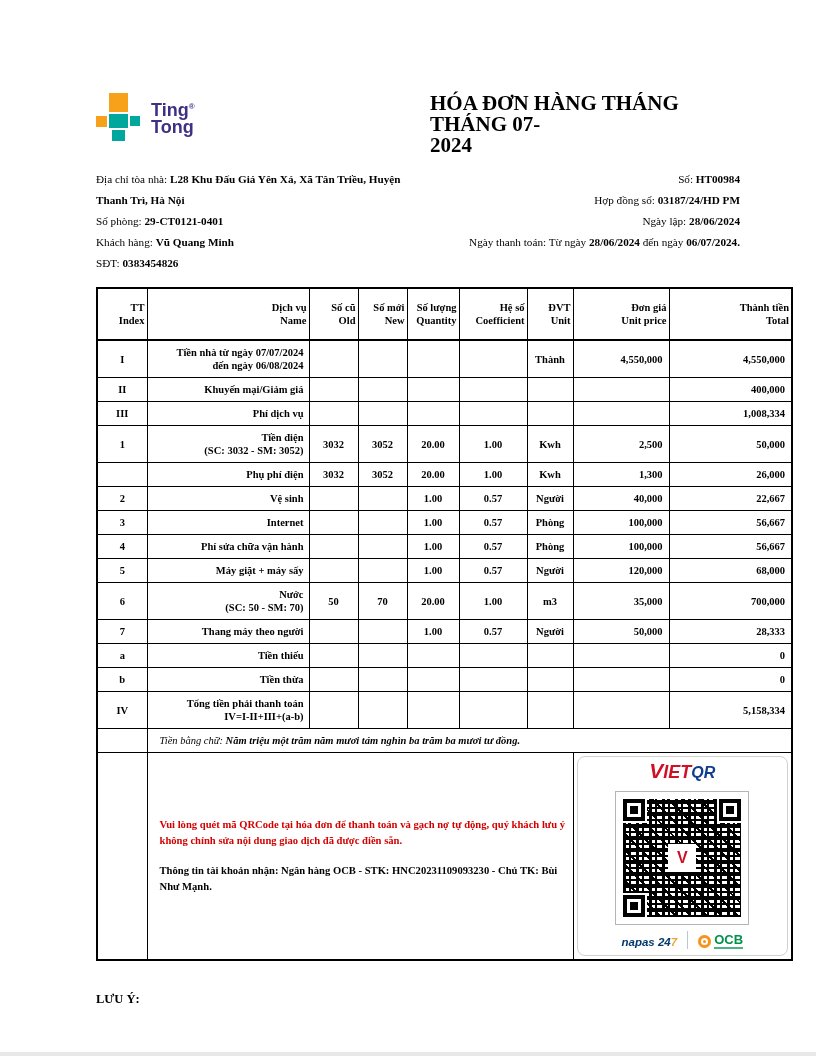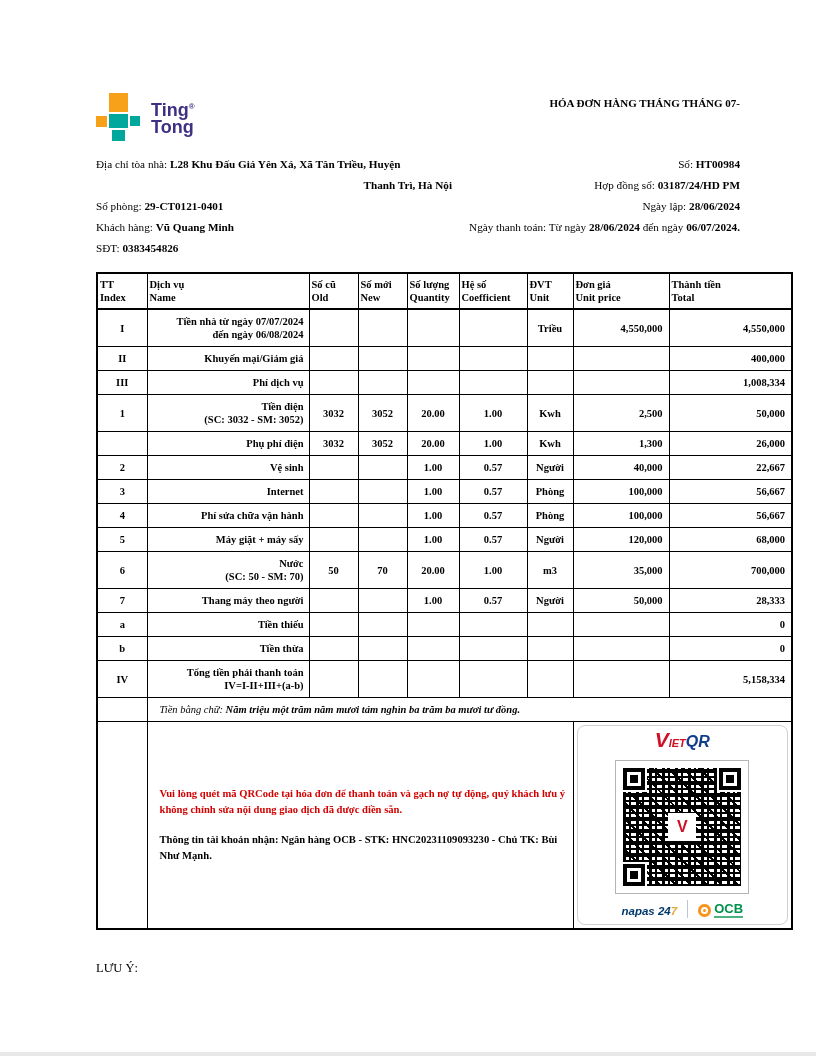--- a/index.html
+++ b/index.html
@@ -14,54 +14,54 @@
   .logo-mark{position:relative;width:46px;height:48px;flex:0 0 auto;}
   .lm{position:absolute;}
   .lm-top{left:13px;top:0;width:19px;height:19px;background:var(--brand-orange,#F7A11B);}
   .lm-left{left:0;top:23px;width:11px;height:11px;background:var(--brand-orange,#F7A11B);}
   .lm-center{left:13px;top:21px;width:19px;height:14px;background:var(--brand-teal,#00A79D);}
   .lm-right{left:34px;top:23px;width:10px;height:10px;background:var(--brand-teal,#00A79D);}
   .lm-bottom{left:16px;top:37px;width:13px;height:11px;background:var(--brand-teal,#00A79D);}
   .logo-text{font-family:"Liberation Sans","DejaVu Sans",sans-serif;font-weight:bold;
     color:var(--brand-violet,#3F3084);font-size:18px;line-height:17px;padding-top:5px;}
   .logo-text sup{font-size:8px;}
-  .doc-title{width:310px;text-align:right;font-weight:bold;font-size:11px;line-height:21px;margin-right:50px;}
+  .doc-title{width:310px;font-weight:bold;font-size:21px;line-height:21px;margin-right:50px;}
   
   .info-row{display:flex;justify-content:space-between;width:694px;margin-top:13px;
     font-size:11.2px;line-height:21px;}
   .info-left{width:356px;}
   .info-right{flex:1;text-align:right;margin-right:50px;white-space:nowrap;}
-  .info-left b,.info-right b{font-weight:bold;text-align:right;}
+  .info-left b,.info-right b{font-weight:bold;}
   
   table.invoice{border-collapse:collapse;table-layout:fixed;width:695px;margin-top:13px;
     font-size:10.5px;border:2px solid #000;}
   table.invoice th,table.invoice td{border:1px solid #000;vertical-align:middle;line-height:13px;
     font-weight:bold;overflow:hidden;}
-  table.invoice th{padding:4px 2px;text-align:left;border-bottom:2px solid #000;}
+  table.invoice th{padding:12px 2px;text-align:right;border-bottom:2px solid #000;}
   table.invoice td{padding:5px 5px;height:13px;}
   .col-tt{text-align:center;}
   .col-name{text-align:right;padding-left:8px !important;}
   .col-old,.col-new,.col-qty,.col-coef,.col-unit{text-align:center;}
   .col-price,.col-total{text-align:right;padding-right:6px !important;}
   
   .words-row td{border-top:2px solid #000;}
   .words-cell{font-weight:normal !important;font-style:italic;text-align:left;padding-left:12px !important;}
   .words-cell b{font-weight:bold;}
   
   .qr-row td{border-top:2px solid #000;border-bottom:2px solid #000;height:196px;}
   .qr-text-cell{font-weight:bold;text-align:left;vertical-align:middle !important;
     padding:10px 4px 10px 12px !important;margin-left:9px;}
   .red-note{color:var(--alert-red,#D40000);margin:0 0 14px 0;line-height:16px;font-size:10.6px;}
   .acct{margin:0;line-height:16px;font-size:10.6px;}
   .qr-cell{padding:3px !important;vertical-align:top !important;}
   .qr-panel{border:1px solid #d0d0d0;border-radius:8px;height:188px;
     display:flex;flex-direction:column;align-items:center;justify-content:space-between;padding:4px 0 6px 0;}
   .vietqr{font-family:"Liberation Sans","DejaVu Sans",sans-serif;font-weight:bold;font-style:italic;line-height:20px;}
   .vietqr .vq-v{color:var(--vietqr-red,#CE1126);font-size:21px;}
-  .vietqr .vq-iet{color:var(--vietqr-red,#CE1126);font-size:11px;}
+  .vietqr .vq-iet{color:var(--vietqr-red,#CE1126);font-size:18px;}
   .vietqr .vq-qr{color:var(--vietqr-navy,#123C8C);font-size:16px;}
   .qr-code{width:118px;height:118px;border:1px solid #b5b5b5;background:#fff;padding:7px;position:relative;}
   .qr-noise{position:relative;width:100%;height:100%;background-color:#fff;
     background-image:
       repeating-linear-gradient(90deg,#000 0 3px,transparent 3px 6px,#000 6px 8px,transparent 8px 13px),
       repeating-linear-gradient(0deg,#000 0 2px,transparent 2px 5px,#000 5px 9px,transparent 9px 12px),
       repeating-linear-gradient(45deg,transparent 0 4px,#000 4px 6px,transparent 6px 11px);}
   .qr-finder{position:absolute;width:14px;height:14px;border:4px solid #000;background:#fff;box-shadow:0 0 0 2px #fff;}
   .qr-finder::after{content:"";position:absolute;inset:3px;background:#000;}
   .qr-finder.tl{top:0;left:0;} .qr-finder.tr{top:0;right:0;} .qr-finder.bl{bottom:0;left:0;}
@@ -71,21 +71,21 @@
   .qr-logos{display:flex;align-items:flex-end;gap:10px;font-family:"Liberation Sans","DejaVu Sans",sans-serif;}
   .napas{font-weight:bold;font-style:italic;color:var(--napas-blue,#00386B);font-size:11.5px;}
   .napas .n7{color:var(--napas-yellow,#E9A63B);}
   .logo-sep{width:1px;height:18px;background:#b9c6d8;}
   .ocb{display:flex;align-items:center;gap:3px;}
   .ocb-icon{width:13px;height:13px;border-radius:50%;background:var(--ocb-orange,#F7941D);
     box-shadow:inset 0 0 0 3px var(--ocb-orange,#F7941D), inset 0 0 0 5px #fff;}
   .ocb-name{font-weight:bold;color:var(--ocb-green,#00914B);font-size:13px;line-height:11px;}
   .ocb-sub{display:block;height:2px;width:100%;background:var(--ocb-green,#00914B);margin-top:2px;opacity:.7;}
   
-  .footer-note{margin-top:31px;font-weight:normal;font-size:12.5px;}
+  .footer-note{margin-top:31px;font-weight:bold;font-size:12.5px;}
 </style>
 </head>
 <body>
 
 <div class="page">
 
   <div class="header-row">
     <div class="logo">
       <div class="logo-mark">
         <span class="lm lm-top"></span>
@@ -94,20 +94,21 @@
         <span class="lm lm-right"></span>
         <span class="lm lm-bottom"></span>
       </div>
       <div class="logo-text">
         <span>Ting</span><sup>®</sup><br>
         <span>Tong</span>
       </div>
     </div>
     <div class="doc-title">
       <div>HÓA ĐƠN HÀNG THÁNG THÁNG 07-</div>
+      <div>2024</div>
     </div>
   </div>
 
   <div class="info-row">
     <div class="info-left">
       <div>
         <span>Địa chỉ tòa nhà: </span><b>L28 Khu Đấu Giá Yên Xá, Xã Tân Triều, Huyện</b>
         <b style="display:block">Thanh Trì, Hà Nội</b>
       </div>
       <div>
@@ -192,21 +193,21 @@
         <tr>
           <td class="col-tt">I</td>
           <td class="col-name">
             <div>Tiền nhà từ ngày 07/07/2024</div>
             <div>đến ngày 06/08/2024</div>
           </td>
           <td class="col-old"></td>
           <td class="col-new"></td>
           <td class="col-qty"></td>
           <td class="col-coef"></td>
-          <td class="col-unit">Triều</td>
+          <td class="col-unit">Thành</td>
           <td class="col-price">4,550,000</td>
           <td class="col-total">4,550,000</td>
         </tr>
         <tr>
           <td class="col-tt">II</td>
           <td class="col-name">
             <div>Khuyến mại/Giảm giá</div>
           </td>
           <td class="col-old"></td>
           <td class="col-new"></td>

